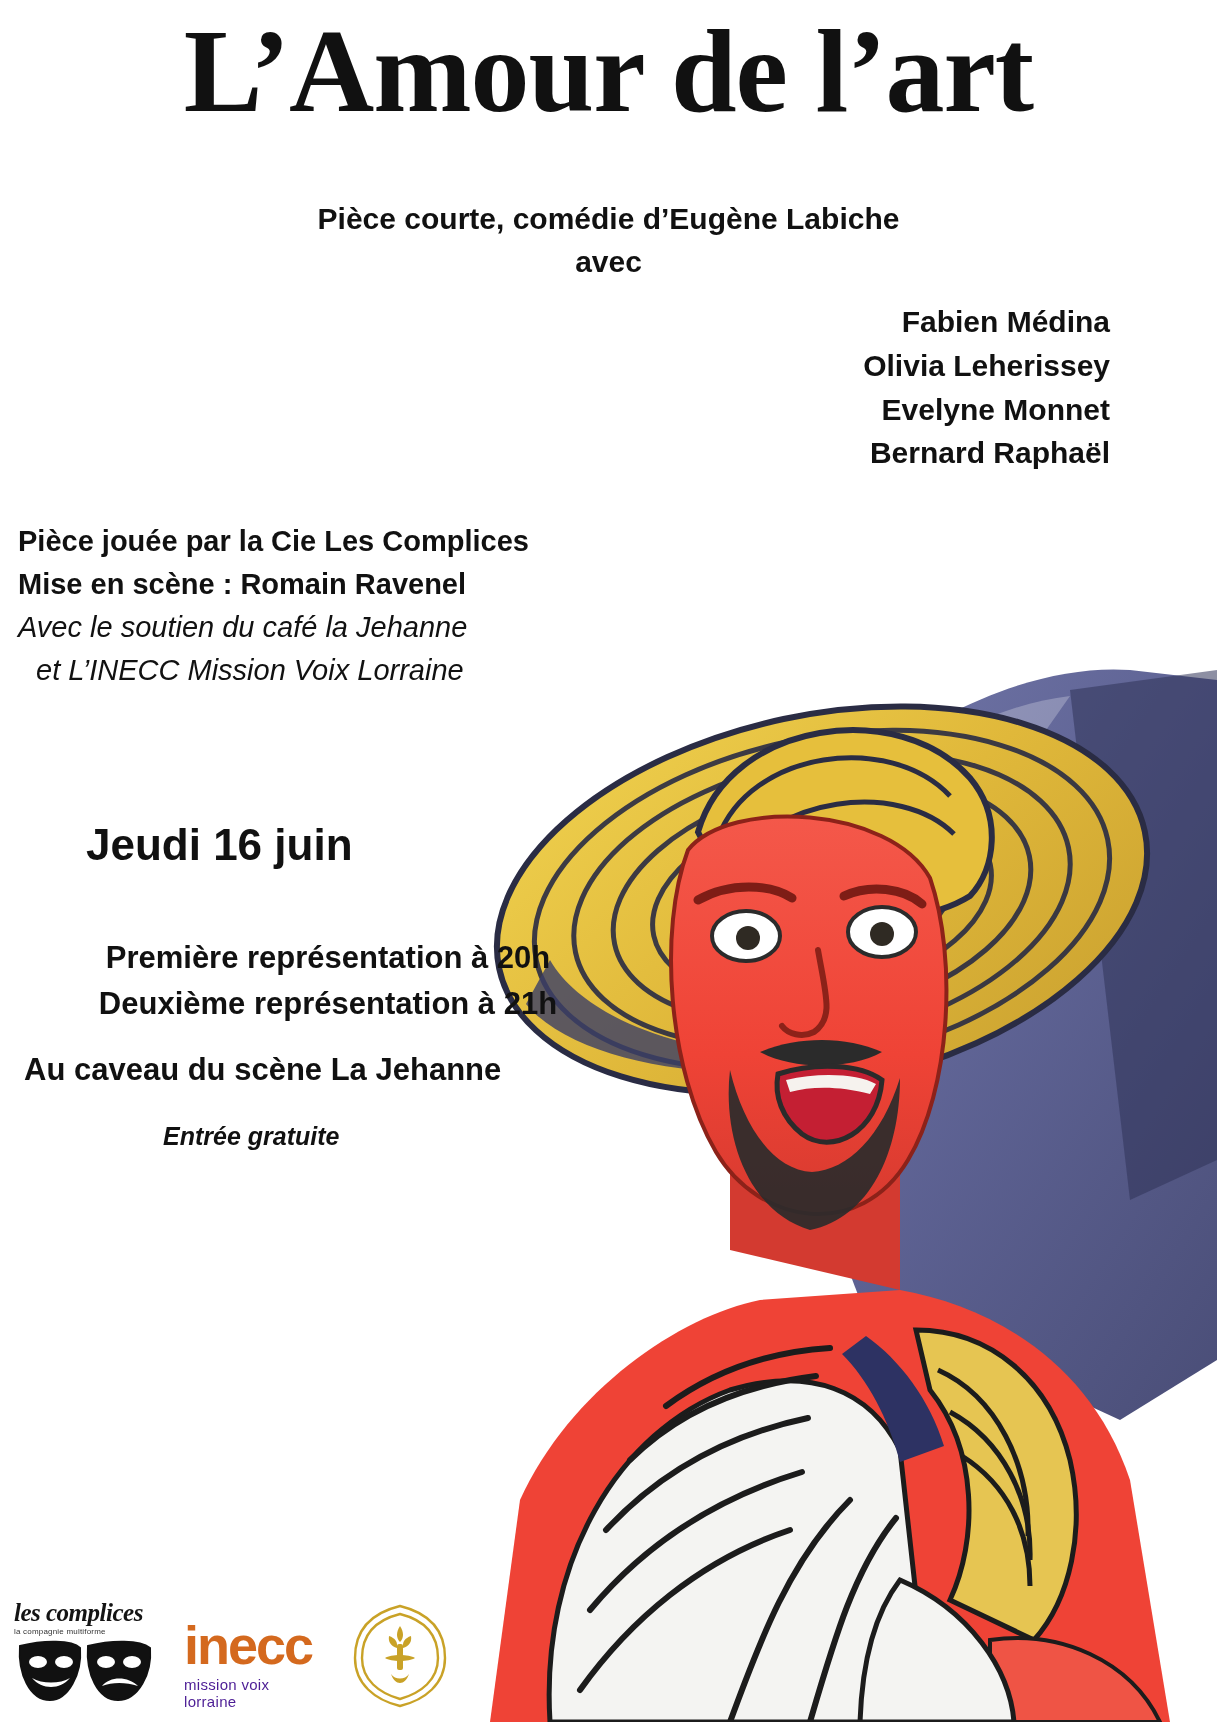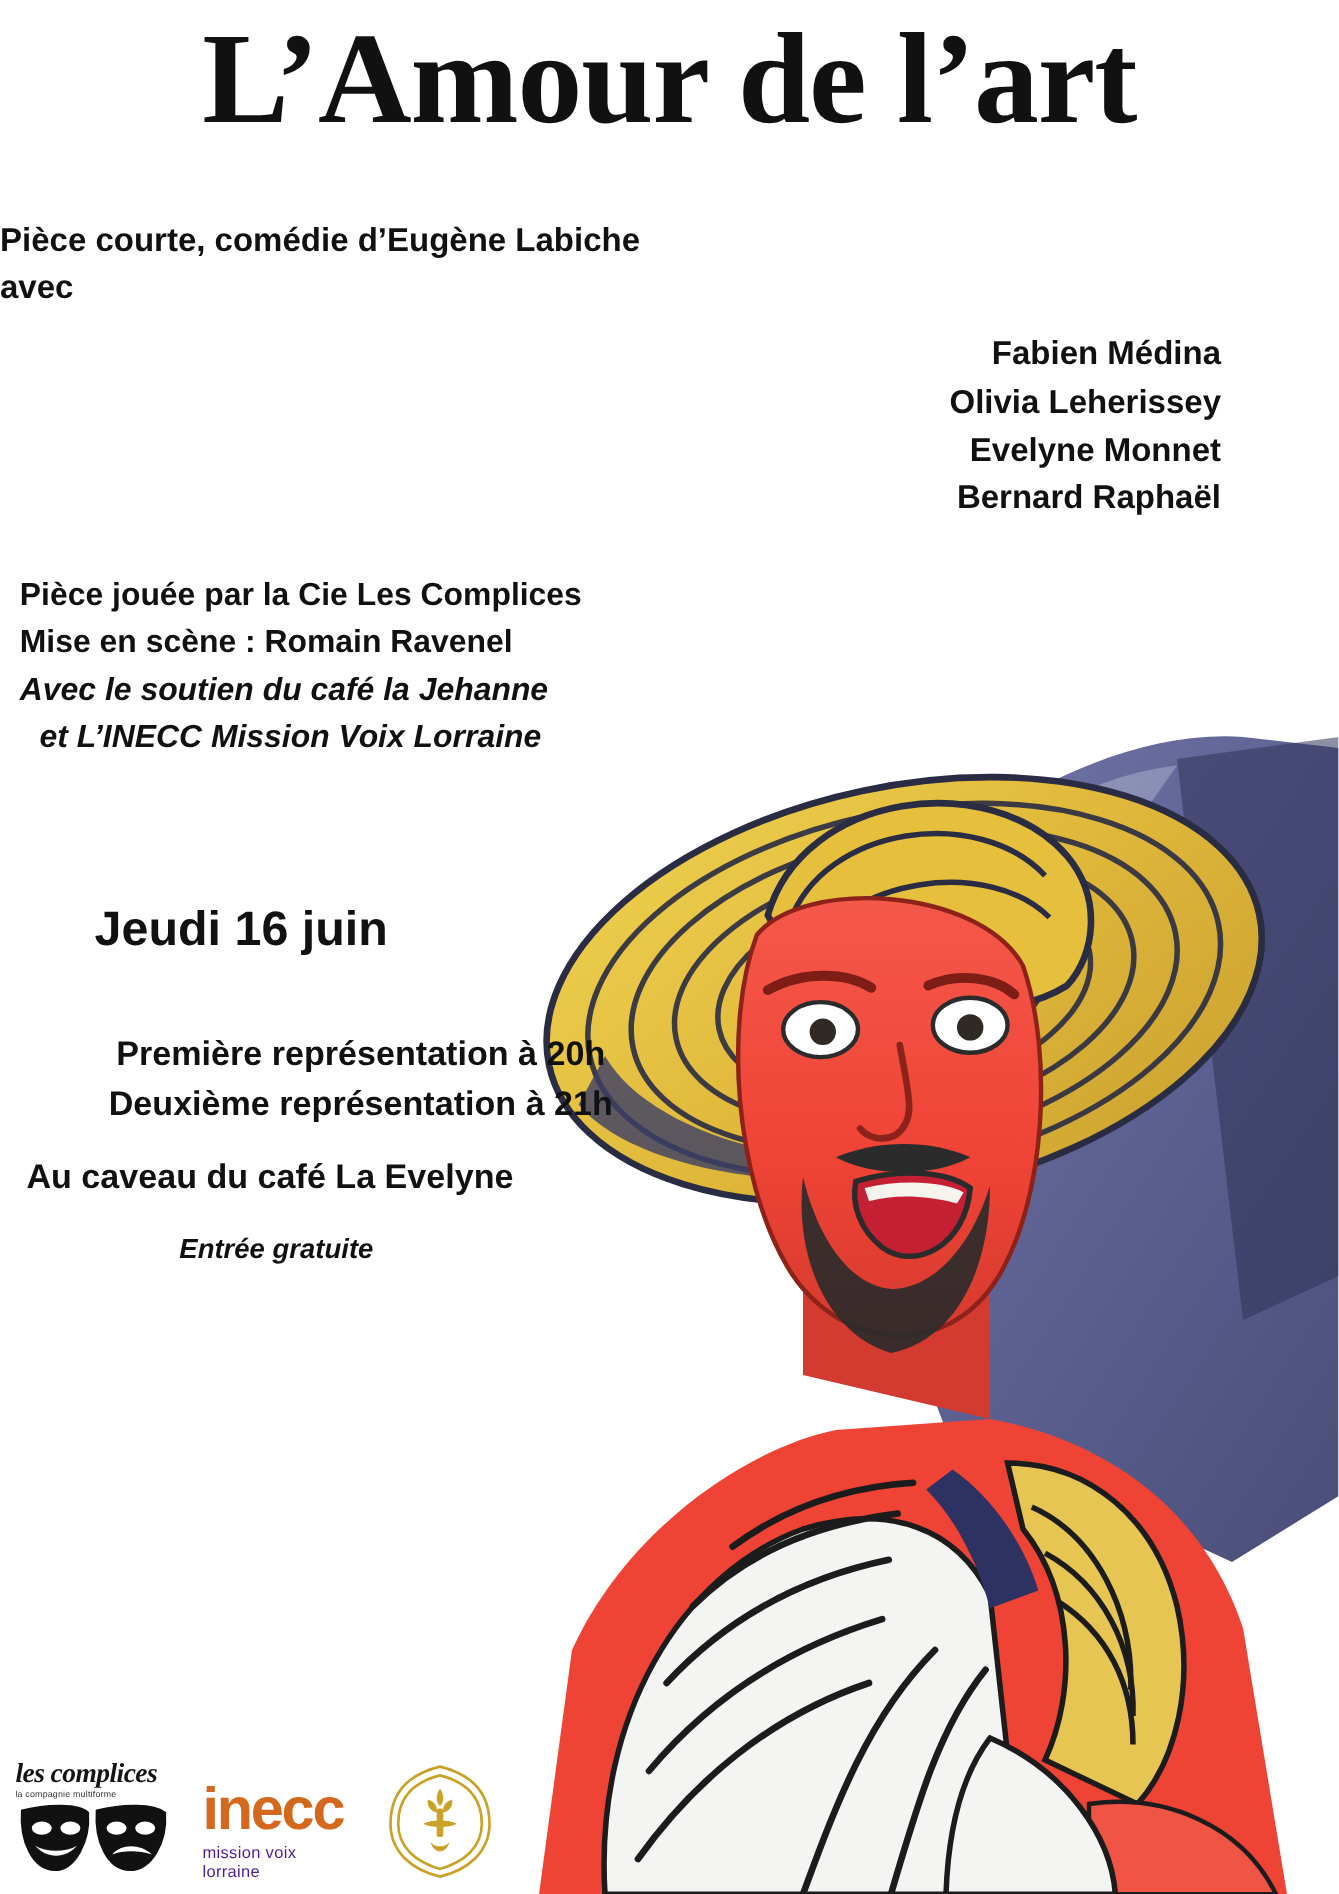--- a/index.html
+++ b/index.html
@@ -39,20 +39,21 @@
     color: #111111;
     white-space: nowrap;
   }
 
   
   #subtitle-block {
     position: absolute;
     top: 198px;
     left: 0;
     width: 1217px;
+    text-align: center;
   }
   .subtitle-line {
     font-size: 30px;
     font-weight: bold;
     line-height: 1.42;
     color: #111;
   }
 
   
   #cast-block {
@@ -78,21 +79,21 @@
     text-align: left;
   }
   .credit-line {
     font-size: 29px;
     font-weight: bold;
     line-height: 1.48;
     color: #111;
   }
   .credit-line.italic {
     font-style: italic;
-    font-weight: bold;
+    font-weight: normal;
   }
   .credit-line.indent {
     padding-left: 18px;
   }
 
   
   #date-line {
     position: absolute;
     top: 820px;
     left: 86px;
@@ -319,21 +320,21 @@
     <div class="credit-line italic indent">et L’INECC Mission Voix Lorraine</div>
   </div>
 
   <div id="date-line">Jeudi 16 juin</div>
 
   <div id="showtimes-block">
     <div class="showtime-line">Première représentation à 20h</div>
     <div class="showtime-line">Deuxième représentation à 21h</div>
   </div>
 
-  <div id="venue-line">Au caveau du café La Evelyne</div>
+  <div id="venue-line">Au caveau du scène La Jehanne</div>
 
   <div id="free-entry">Entrée gratuite</div>
 
   <div id="footer-logos">
 
     <div class="logo" id="logo-complices">
       <div class="lc-word">les complices</div>
       <div class="lc-sub">la compagnie multiforme</div>
       <svg width="144" height="66" viewBox="0 0 144 66" aria-hidden="true">
         <g fill="#111111" stroke="#111111" stroke-width="2">

